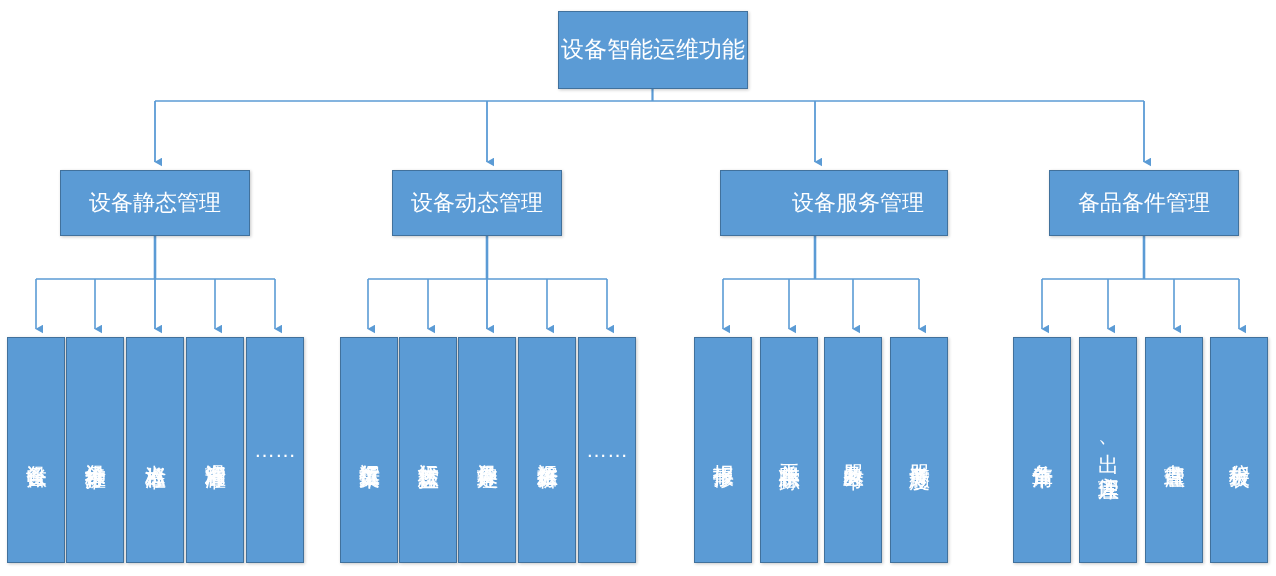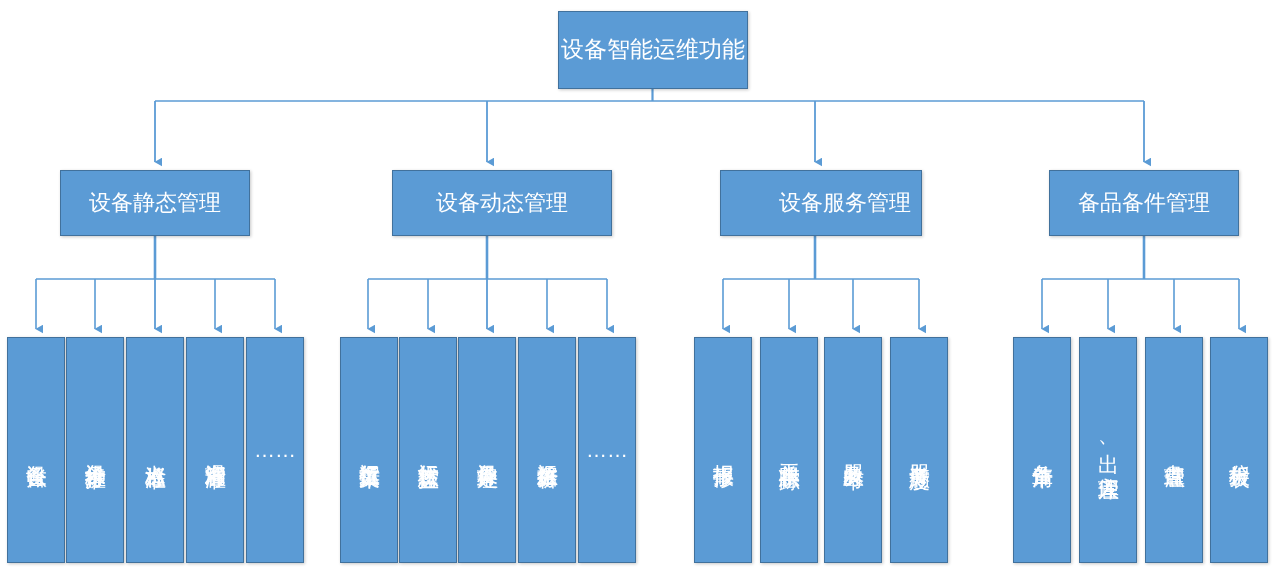--- a/index.html
+++ b/index.html
@@ -108,24 +108,24 @@
     </g>
   </svg>
 
   <div class="node root" style="left:558px;top:11px;width:190px;height:78px;">
     <span class="txt">设备智能运维功能</span>
   </div>
 
   <div class="node l2" style="left:60px;top:170px;width:190px;height:66px;">
     <span class="txt">设备静态管理</span>
   </div>
-  <div class="node l2" style="left:392px;top:170px;width:220px;height:66px;font-family:Liberation Serif, serif;">
+  <div class="node l2" style="left:392px;top:170px;width:170px;height:66px;font-family:Liberation Serif, serif;">
     <span class="txt">设备动态管理</span>
   </div>
-  <div class="node l2" style="left:720px;top:170px;width:202px;height:66px;padding-left:48px;">
+  <div class="node l2" style="left:720px;top:170px;width:228px;height:66px;padding-left:48px;">
     <span class="txt">设备服务管理</span>
   </div>
   <div class="node l2" style="left:1049px;top:170px;width:190px;height:66px;justify-content:center;">
     <span class="txt">备品备件管理</span>
   </div>
 
   <div class="node leaf" style="left:7px;top:337px;width:58px;height:226px;">
     <span class="txt">设备台账</span>
   </div>
   <div class="node leaf" style="left:66px;top:337px;width:58px;height:226px;">

